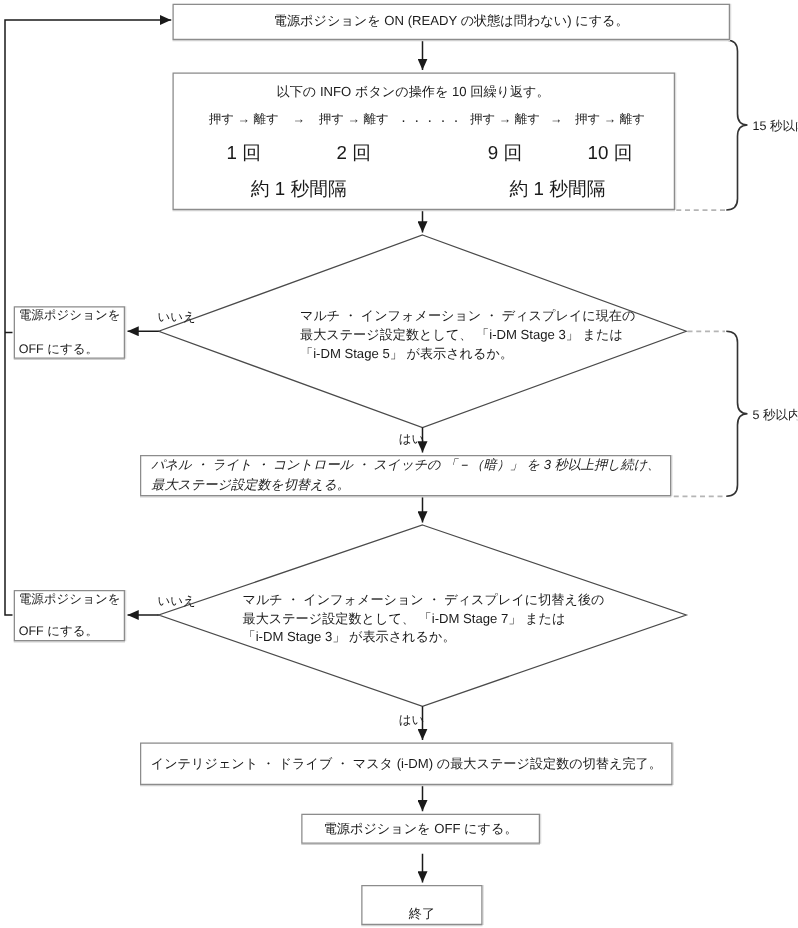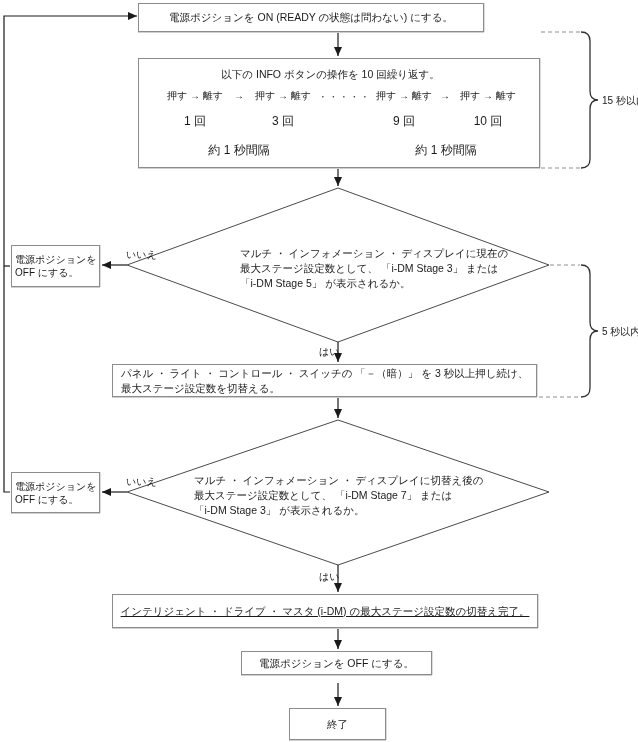--- a/index.html
+++ b/index.html
@@ -10,23 +10,23 @@
   }
   #flow-svg{position:absolute;left:0;top:0;}
   .abs{position:absolute;box-sizing:border-box;}
   .box{
     background:#ffffff;border:1px solid #8c8c8c;
     box-shadow:0 1px 0 #cfcfcf,1px 0 0 #dcdcdc;
   }
   .center{display:flex;align-items:center;justify-content:center;text-align:center;}
   .txt{font-size:10.5px;line-height:15px;white-space:nowrap;}
   .small{font-size:10px;line-height:13px;white-space:nowrap;padding-left:24px;}
-  .lines-left{display:flex;flex-direction:column;justify-content:center;text-align:left;}
+  .lines-left{display:flex;flex-direction:column;justify-content:space-between;text-align:left;}
   .seq{font-size:10px;line-height:13px;text-align:center;white-space:nowrap;}
-  .cnt{font-size:12px;text-align:center;white-space:nowrap;}
+  .cnt{font-size:15px;text-align:center;white-space:nowrap;}
   .dots{font-size:9px;letter-spacing:-0.5px;text-align:center;white-space:nowrap;}
   .sidebrace-label{font-size:10px;white-space:nowrap;}
 </style>
 </head>
 <body>
 
 <div id="stage">
 
   <svg id="flow-svg" width="638" height="742" viewBox="0 0 638 742">
     <defs>
@@ -68,84 +68,84 @@
       <path d="M367 103 C367 108 369 109 374 109 L400 109 Q404 109 404 113 Q404 109 408 109 L434 109 C439 109 441 108 441 103"></path>
       <path d="M451 103 C451 108 453 109 458 109 L484 109 Q488 109 488 113 Q488 109 492 109 L518 109 C523 109 525 108 525 103"></path>
     </g>
 
     <g fill="none" stroke="#333333" stroke-width="1">
       <path d="M195 128 C195 134 197 135 202 135 L235 135 Q239 135 239 139 Q239 135 243 135 L276 135 C281 135 283 134 283 128"></path>
       <path d="M404 128 C404 134 406 135 411 135 L442 135 Q446 135 446 139 Q446 135 450 135 L481 135 C486 135 488 134 488 128"></path>
     </g>
   </svg>
 
-  <div class="abs box center txt" style="left:138px;top:3px;width:346px;height:29px;">
+  <div class="abs box center txt" style="left:138px;top:3px;width:446px;height:29px;">
     <span>電源ポジションを ON (READY の状態は問わない) にする。</span>
   </div>
 
   <div class="abs box" style="left:138px;top:58px;width:402px;height:110px;"></div>
   <div class="abs txt" style="left:138px;top:67px;width:385px;text-align:center;">以下の INFO ボタンの操作を 10 回繰り返す。</div>
 
   <div class="abs seq" style="left:158px;top:89px;width:74px;">押す → 離す</div>
   <div class="abs seq" style="left:232px;top:89px;width:14px;">→</div>
   <div class="abs seq" style="left:246px;top:89px;width:74px;">押す → 離す</div>
   <div class="abs dots" style="left:318px;top:91px;width:51px;">・ ・ ・ ・ ・</div>
   <div class="abs seq" style="left:367px;top:89px;width:74px;">押す → 離す</div>
   <div class="abs seq" style="left:438px;top:89px;width:14px;">→</div>
   <div class="abs seq" style="left:451px;top:89px;width:74px;">押す → 離す</div>
 
   <div class="abs cnt" style="left:175px;top:113px;width:40px;">1 回</div>
-  <div class="abs cnt" style="left:263px;top:113px;width:40px;">3 回</div>
+  <div class="abs cnt" style="left:263px;top:113px;width:40px;">2 回</div>
   <div class="abs cnt" style="left:384px;top:113px;width:40px;">9 回</div>
   <div class="abs cnt" style="left:466px;top:113px;width:44px;">10 回</div>
 
   <div class="abs cnt" style="left:194px;top:142px;width:90px;">約 1 秒間隔</div>
   <div class="abs cnt" style="left:401px;top:142px;width:90px;">約 1 秒間隔</div>
 
   <div class="abs txt" style="left:196px;top:246px;width:335px;margin-left:44px;">
     <div>マルチ ・ インフォメーション ・ ディスプレイに現在の</div>
     <div>最大ステージ設定数として、 「i-DM Stage 3」 または</div>
     <div>「i-DM Stage 5」 が表示されるか。</div>
   </div>
   <div class="abs small" style="left:102px;top:248px;width:36px;">いいえ</div>
 
   <div class="abs box lines-left small" style="left:11px;top:245px;width:89px;height:42px;padding-left:3px;">
     <div>電源ポジションを</div>
     <div>OFF にする。</div>
   </div>
 
   <div class="abs small" style="left:295px;top:345px;width:30px;">はい</div>
 
-  <div class="abs box lines-left txt" style="left:112px;top:364px;width:425px;height:33px;padding-left:8px;">
+  <div class="abs box lines-left txt" style="left:112px;top:364px;width:425px;height:33px;padding-left:8px;font-style:italic;">
     <div>パネル ・ ライト ・ コントロール ・ スイッチの 「－（暗）」 を 3 秒以上押し続け、</div>
     <div>最大ステージ設定数を切替える。</div>
   </div>
 
   <div class="abs txt" style="left:194px;top:473px;width:335px;">
     <div>マルチ ・ インフォメーション ・ ディスプレイに切替え後の</div>
     <div>最大ステージ設定数として、 「i-DM Stage 7」 または</div>
     <div>「i-DM Stage 3」 が表示されるか。</div>
   </div>
   <div class="abs small" style="left:102px;top:475px;width:36px;">いいえ</div>
 
   <div class="abs box lines-left small" style="left:11px;top:472px;width:89px;height:41px;padding-left:3px;">
     <div>電源ポジションを</div>
     <div>OFF にする。</div>
   </div>
 
   <div class="abs small" style="left:295px;top:570px;width:30px;">はい</div>
 
-  <div class="abs box center txt" style="left:112px;top:594px;width:426px;height:34px;text-decoration:underline;">
+  <div class="abs box center txt" style="left:112px;top:594px;width:426px;height:34px;">
     <span>インテリジェント ・ ドライブ ・ マスタ (i-DM) の最大ステージ設定数の切替え完了。</span>
   </div>
 
   <div class="abs box center txt" style="left:241px;top:651px;width:191px;height:24px;">
     <span>電源ポジションを OFF にする。</span>
   </div>
 
-  <div class="abs box center txt" style="left:289px;top:708px;width:97px;height:32px;">
+  <div class="abs box center txt" style="left:289px;top:708px;width:97px;height:32px;align-items:flex-end;">
     <span>終了</span>
   </div>
 
   <div class="abs sidebrace-label" style="left:602px;top:94px;">15 秒以内</div>
   <div class="abs sidebrace-label" style="left:602px;top:325px;">5 秒以内</div>
 
 </div>
 
 </body></html>

